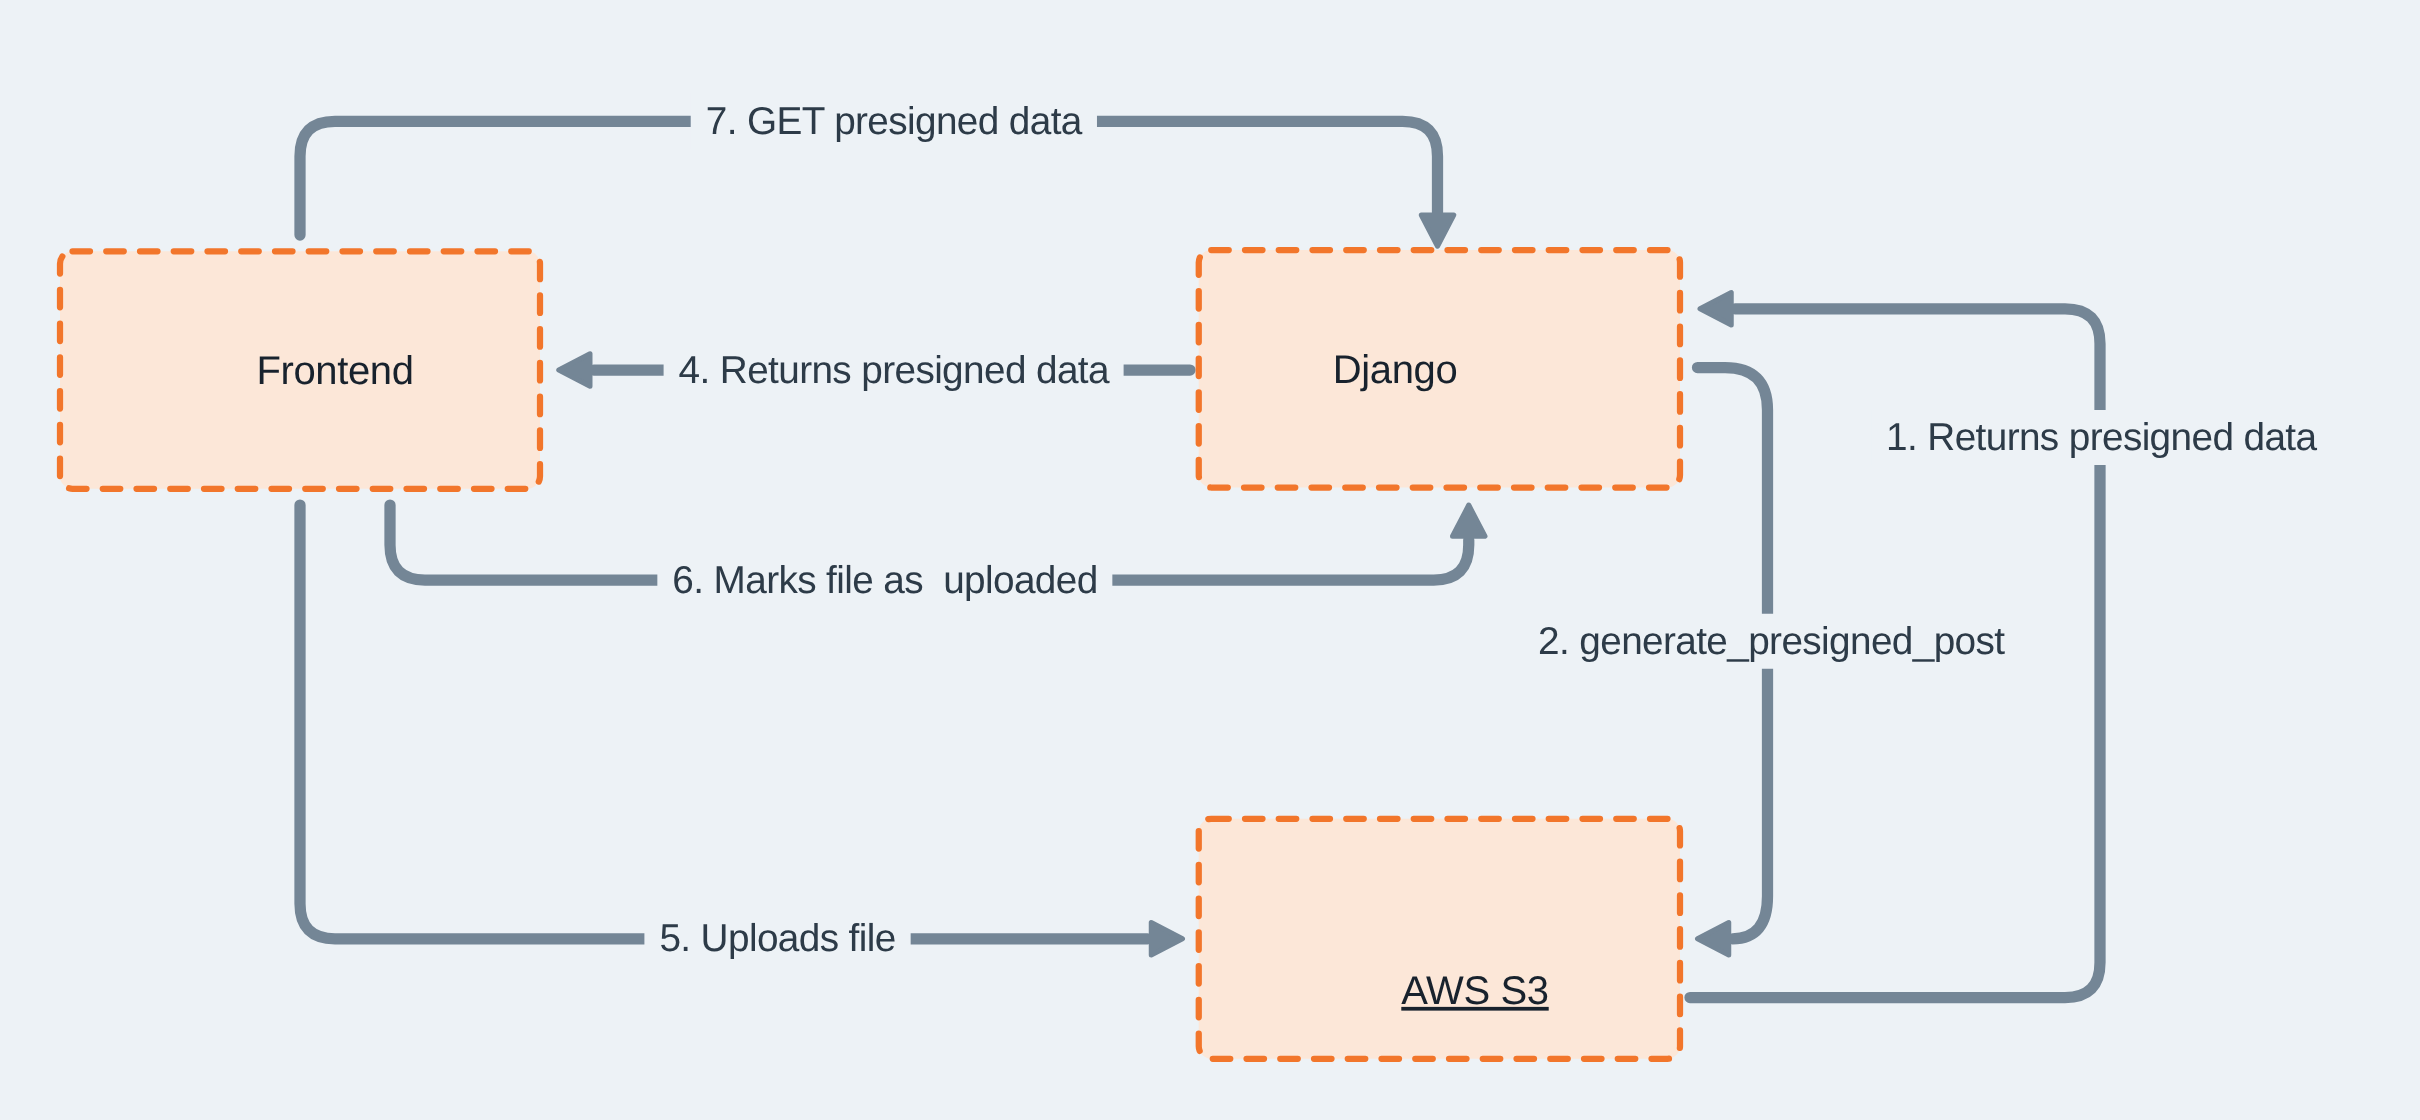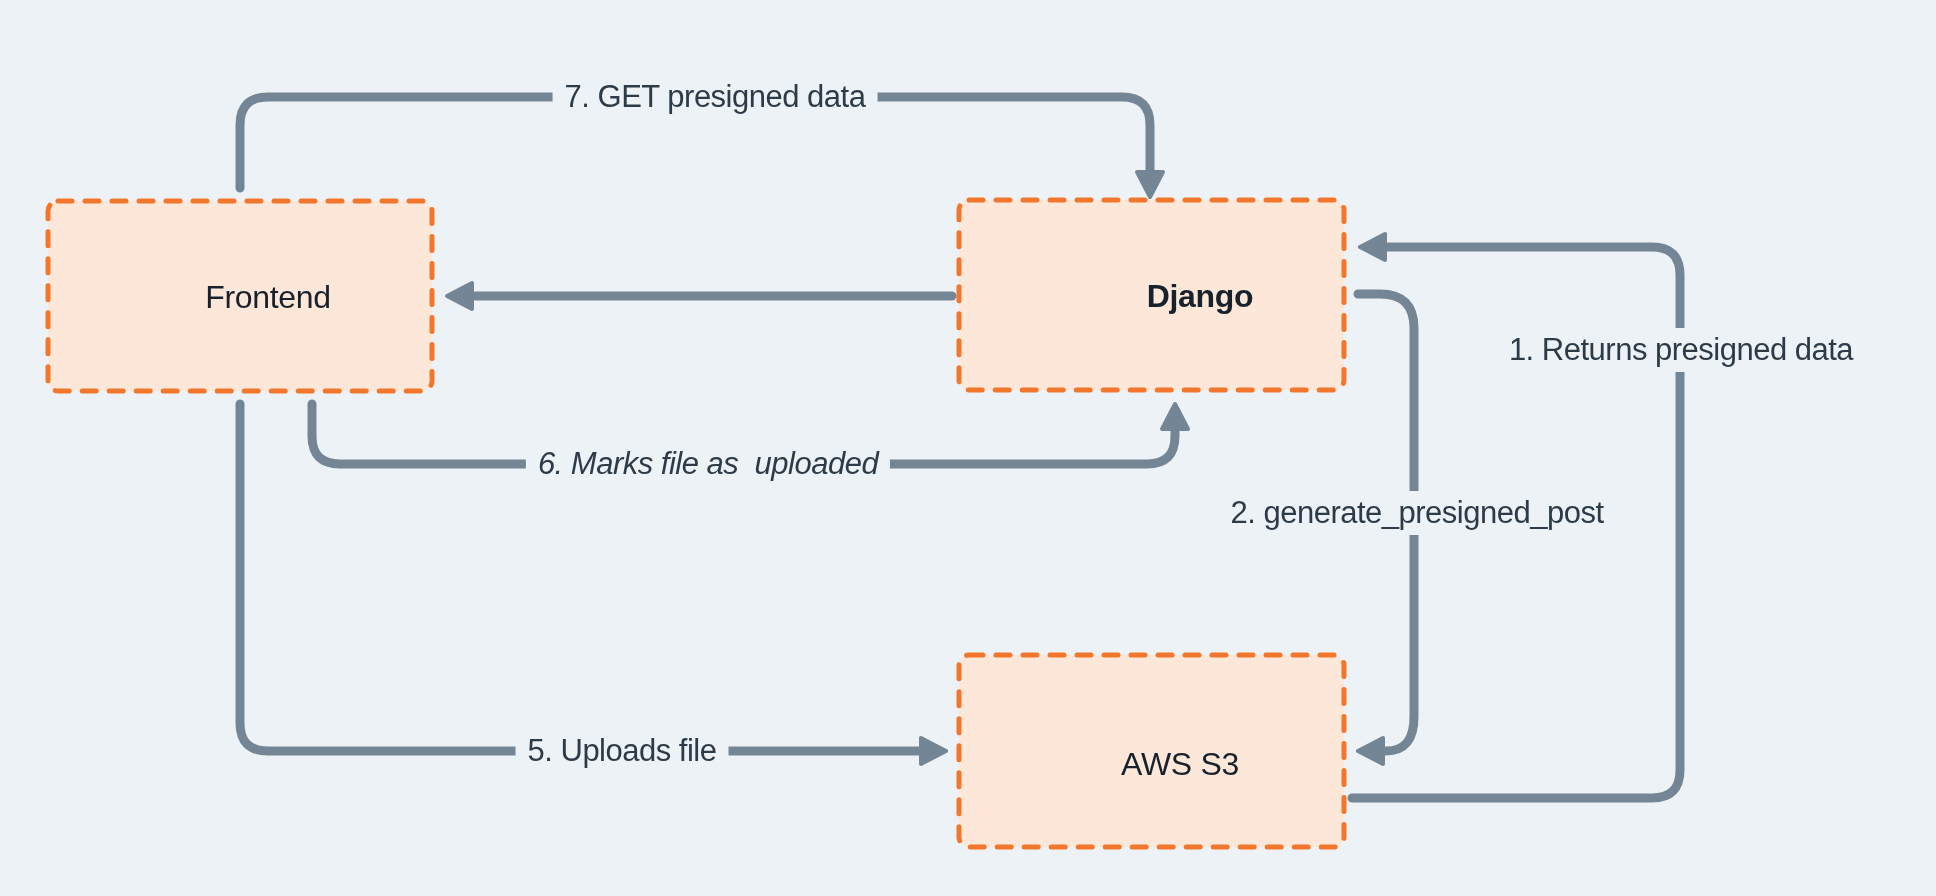--- a/index.html
+++ b/index.html
@@ -88,22 +88,23 @@
 
     <path class="edge" d="M 1352 798 L 1652 798 Q 1680 798 1680 770 L 1680 275 Q 1680 247 1652 247 L 1388 247"></path>
     <polygon class="arrowhead" points="1360,247 1385,234 1385,260"></polygon>
 
     <rect class="node-box" x="48" y="201" width="384" height="190" rx="10"></rect>
     <rect class="node-box" x="959" y="200" width="385" height="190" rx="10"></rect>
     <rect class="node-box" x="959" y="655" width="385" height="192" rx="10"></rect>
   </svg>
 
   <div class="node-title" style="left:240px; top:297px;">Frontend</div>
-  <div class="node-title" style="left:1172px; top:296px;font-weight:bold;">Django</div>
-  <div class="node-title" style="left:1152px; top:764px;">AWS S3</div>
+  <div class="node-title" style="left:1088px; top:296px;">Django</div>
+  <div class="node-title" style="left:1152px; top:793px;text-decoration:underline;">AWS S3</div>
 
   <div class="edge-label" style="left:715px; top:97px;">7. GET presigned data</div>
   <div class="edge-label" style="left:1417px; top:513px;">2. generate_presigned_post</div>
   <div class="edge-label" style="left:1681px; top:350px;">1. Returns presigned data</div>
+  <div class="edge-label" style="left:715px; top:296px;">4. Returns presigned data</div>
   <div class="edge-label" style="left:622px; top:751px;">5. Uploads file</div>
-  <div class="edge-label" style="left:708px; top:464px;font-style:italic;">6. Marks file as  uploaded</div>
+  <div class="edge-label" style="left:708px; top:464px;">6. Marks file as  uploaded</div>
 
 </div>
 
 </body></html>

